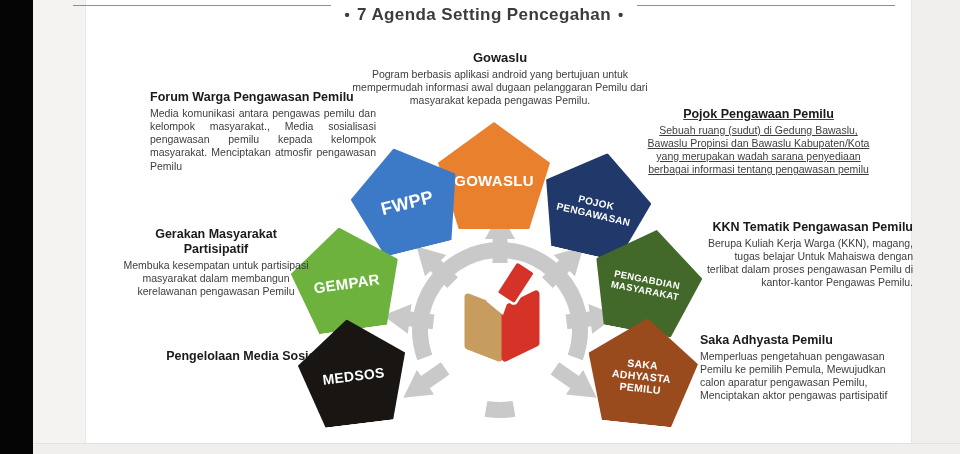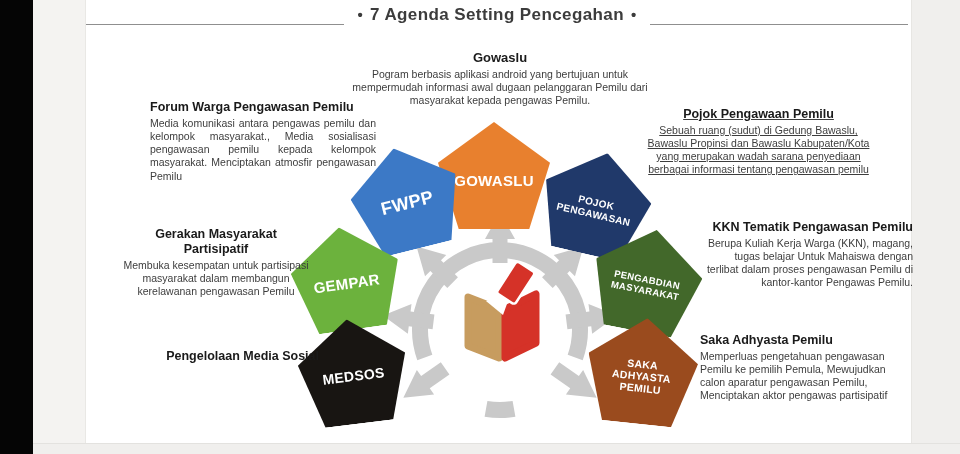--- a/index.html
+++ b/index.html
@@ -7,21 +7,21 @@
     width:960px;height:454px;position:relative;overflow:hidden;
     background:#ffffff;
     font-family:"Liberation Sans", sans-serif;
     -webkit-font-smoothing:antialiased;
   }
   .black-bar{position:absolute;left:0;top:0;width:33px;height:454px;background:#050505;}
   .strip-left{position:absolute;left:33px;top:0;width:52px;height:454px;background:#f4f3f1;border-right:1px solid #e9e8e5;}
   .strip-right{position:absolute;left:911px;top:0;width:49px;height:454px;background:#f0efed;border-left:1px solid #e7e6e3;}
   .strip-bottom{position:absolute;left:33px;top:443px;width:927px;height:11px;background:#f0efed;border-top:1px solid #e3e2df;}
 
-  .title-row{position:absolute;left:86px;top:5px;width:822px;display:flex;align-items:flex-end;}
+  .title-row{position:absolute;left:73px;top:5px;width:822px;display:flex;align-items:flex-start;}
   .rule{flex:1;height:0;border-top:1.6px solid #8f8f8f;}
   .title-text{
     white-space:nowrap;padding:0 6px;font-size:17px;font-weight:bold;
     color:#3c3c3c;letter-spacing:.4px;
   }
   .title-bullet{font-size:15px;color:#3c3c3c;margin:0 7px;}
 
   svg.hub{position:absolute;left:0;top:0;pointer-events:none;}
 
   .pent{
@@ -39,21 +39,21 @@
   .p-medsos{left:299px;top:319px;width:108px;height:105px;background:#181512;font-size:14px;transform:rotate(-7deg);}
   .p-saka{left:587px;top:318px;width:110px;height:106px;background:#9a4b1e;font-size:10.5px;transform:rotate(6deg);}
   .p-pojok .pent-label{width:80px;}
   .p-pengabdian .pent-label{width:82px;}
   .p-saka .pent-label{width:72px;}
 
   .tb{position:absolute;color:#3d3d3d;font-size:10.5px;line-height:1.25;}
   .tb-h{font-weight:bold;color:#1a1a1a;font-size:12.5px;margin-bottom:2px;line-height:1.2;}
   .tb-gowaslu{left:345px;top:50px;width:310px;text-align:center;}
   .tb-gowaslu .tb-h{font-size:13px;}
-  .tb-fwpp{left:150px;top:100px;width:226px;text-align:left;}
+  .tb-fwpp{left:150px;top:90px;width:226px;text-align:left;}
   .tb-fwpp .tb-b{text-align:justify;}
   .tb-pojok{left:641px;top:107px;width:235px;text-align:center;text-decoration:underline;}
   .tb-gempar{left:122px;top:227px;width:188px;text-align:center;}
   .tb-kkn{left:701px;top:220px;width:212px;text-align:right;}
   .tb-medsos{left:94px;top:341px;width:225px;text-align:right;margin-top:8px;}
   .tb-saka{left:700px;top:333px;width:212px;text-align:left;}
 </style>
 </head>
 <body>
 

